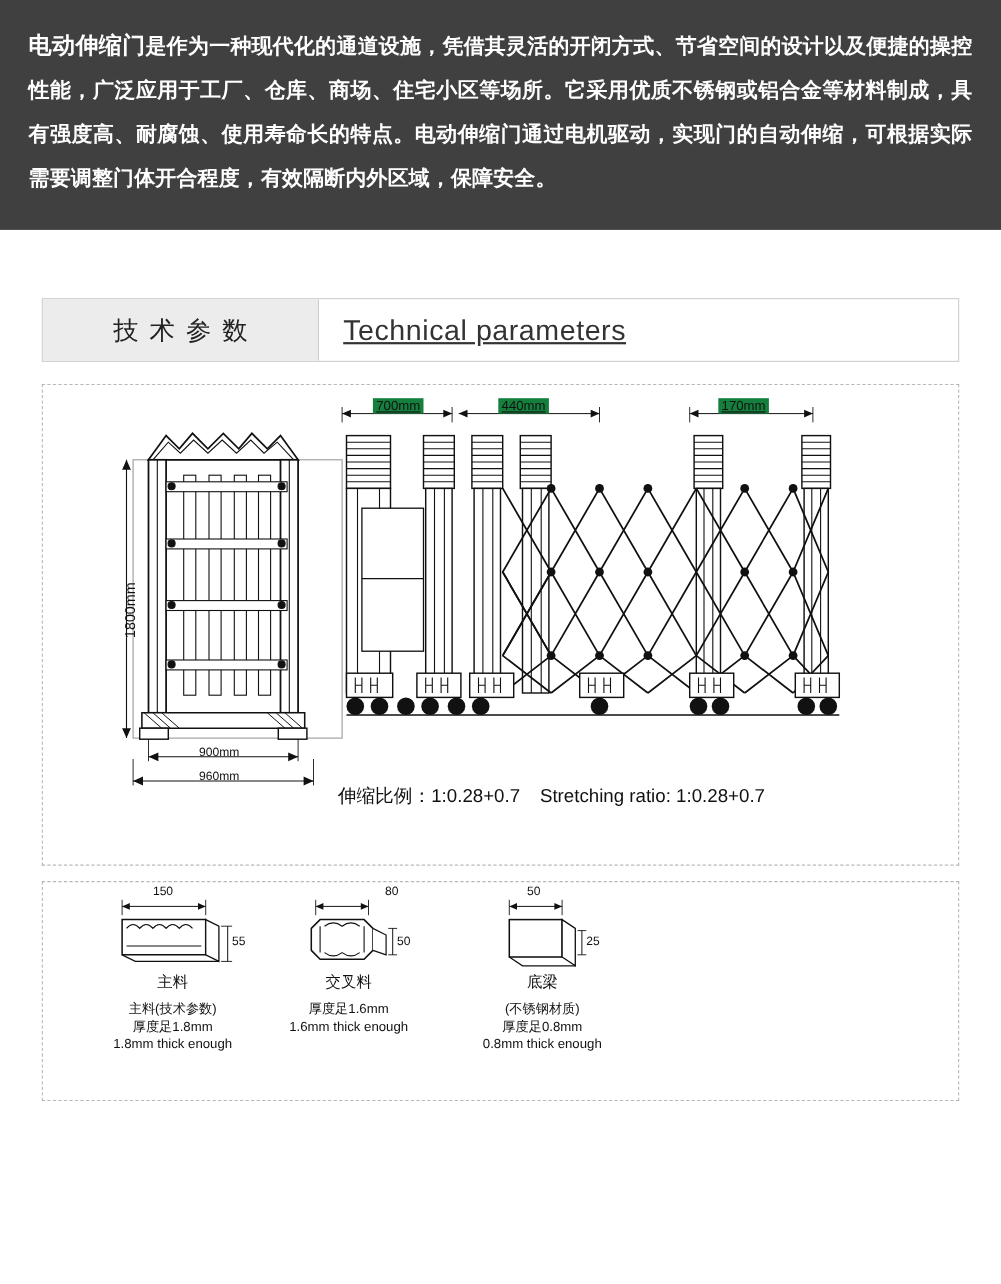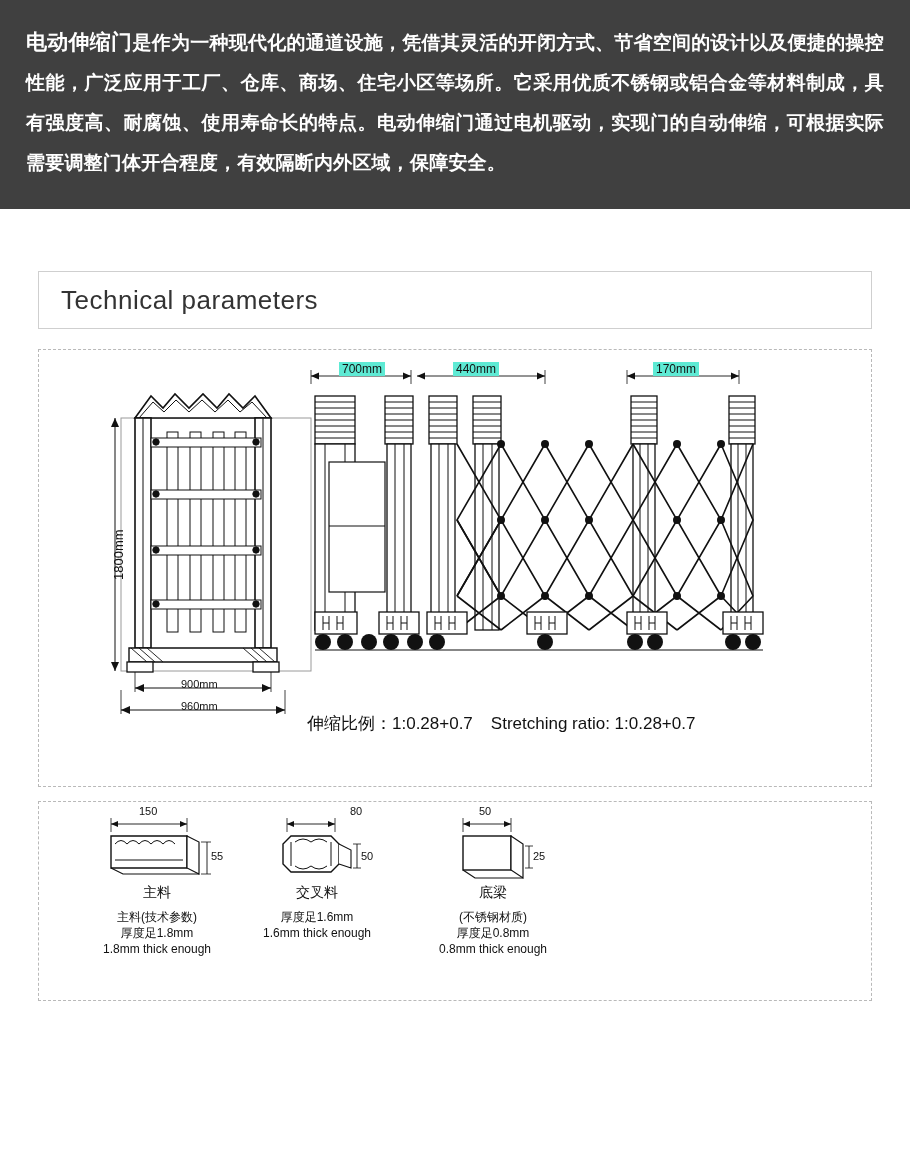--- a/index.html
+++ b/index.html
@@ -63,20 +63,21 @@
     border-right: 1px solid #cfcfcf;
   }
   .title-en {
     display: flex;
     align-items: center;
     padding-left: 22px;
     font-size: 26px;
     color: #333;
     font-weight: 300;
     letter-spacing: 0.5px;
+    text-decoration: underline;
   }
 
   
   .panel {
     border: 1px dashed #b9b9b9;
     box-sizing: border-box;
     position: relative;
   }
   .panel-main {
     margin-top: 20px;
@@ -122,22 +123,23 @@
 
   .dim-label {
     position: absolute;
     font-size: 11px;
     color: #111;
   }
   .dim-label-top {
     position: absolute;
     font-size: 12px;
     color: #111;
-    background: #5eead4;
+    background: #15803d;
     padding: 0 3px;
+    text-decoration: underline;
   }
   .vert-label {
     position: absolute;
     font-size: 13px;
     color: #111;
     transform: rotate(-90deg);
     transform-origin: left top;
     white-space: nowrap;
   }
 </style>
@@ -146,20 +148,21 @@
 
 <div class="intro-banner">
   <p class="intro-text"><span class="lead">电动伸缩门</span><span>是作为一种现代化的通道设施，凭借其灵活的开闭方式、节省空间的设计以及便捷的操控性能，广泛应用于工厂、仓库、商场、住宅小区等场所。它采用优质不锈钢或铝合金等材料制成，具有强度高、耐腐蚀、使用寿命长的特点。电动伸缩门通过电机驱动，实现门的自动伸缩，可根据实际需要调整门体开合程度，有效隔断内外区域，保障安全。</span></p>
 </div>
 
 <div class="spacer-top"></div>
 
 <div class="section-wrap">
 
   <div class="title-bar">
+    <div class="title-cn">技术参数</div>
     <div class="title-en">Technical parameters</div>
   </div>
 
   <div class="panel panel-main">
 
     <svg class="draw" width="832" height="436" viewBox="0 0 832 436">
       <g stroke="#111" fill="none" stroke-width="1">
 
         <rect x="82" y="68" width="190" height="253" stroke="#9a9a9a" stroke-width="1"></rect>
 

